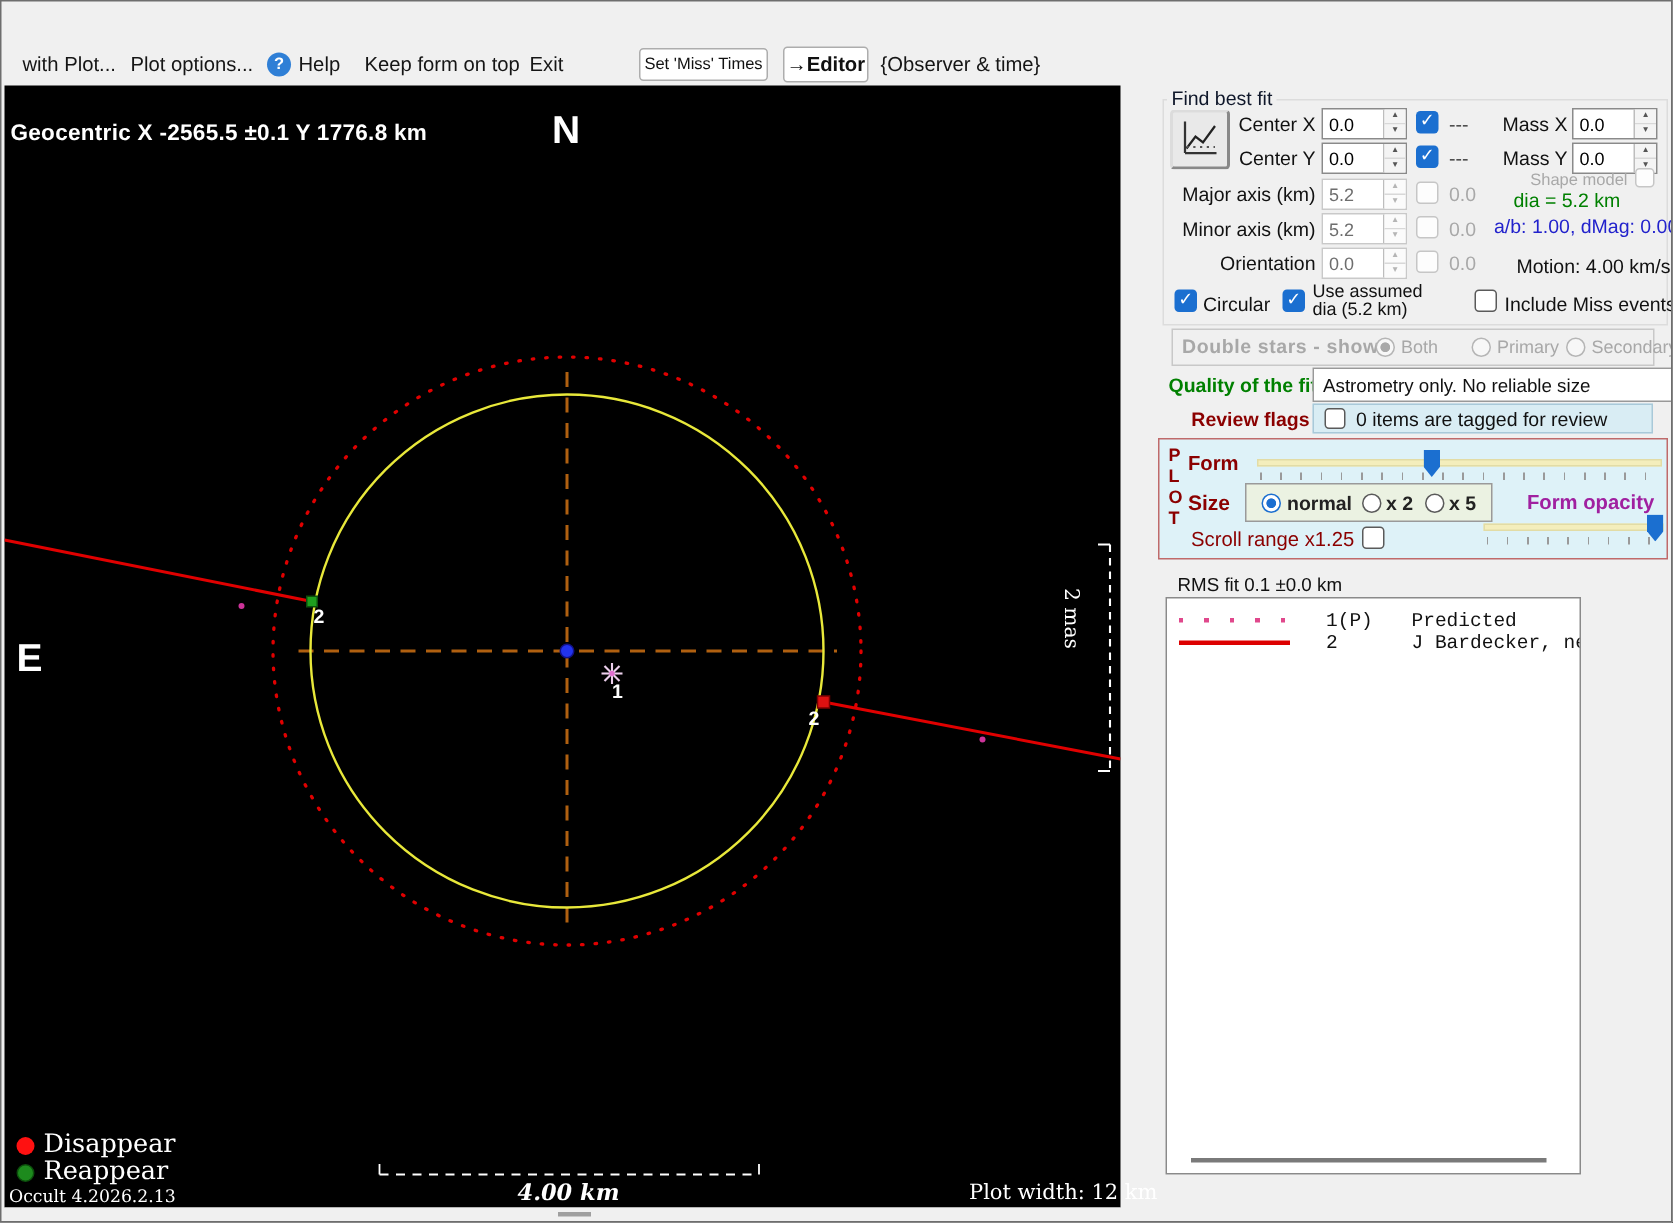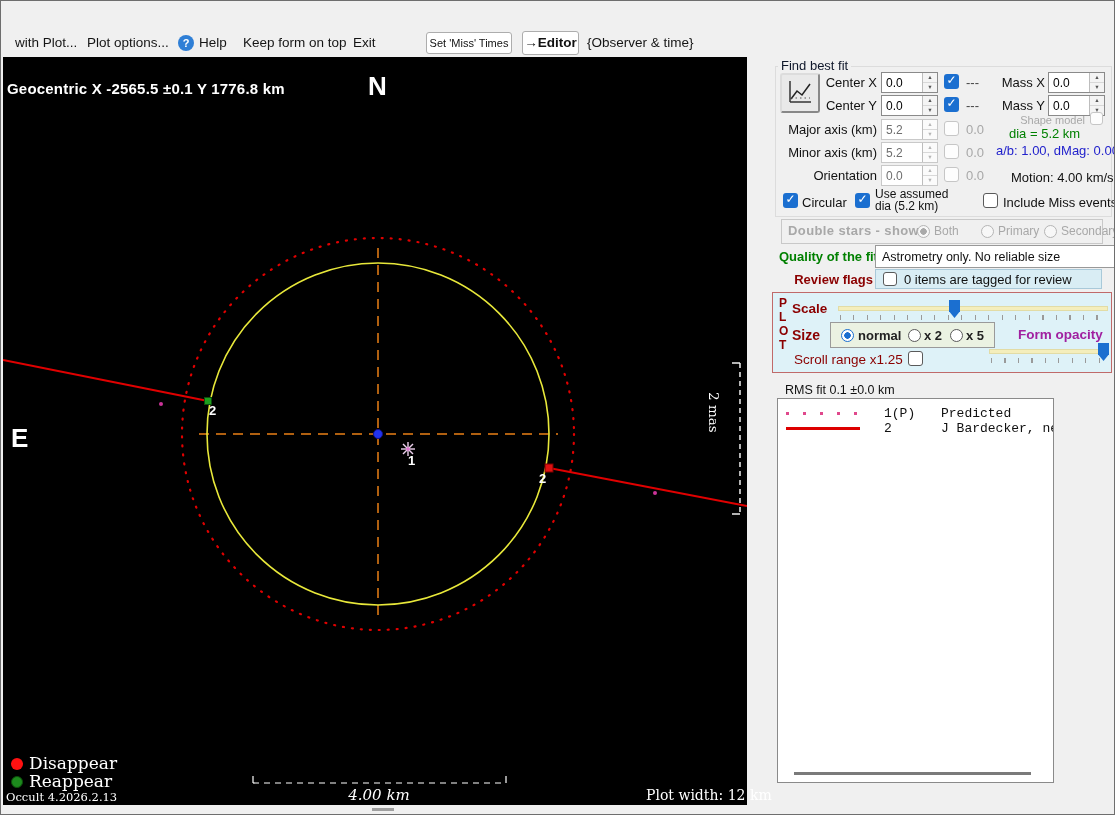--- a/index.html
+++ b/index.html
@@ -153,21 +153,21 @@
     <div class="ptxt pnum" style="left:206px; top:346px;">2</div>
     <div class="ptxt pnum" style="left:536px; top:414px;">2</div>
     <div class="ptxt pnum" style="left:405px; top:396px;">1</div>
     <div class="ptxt mas-label" style="left:703px; top:335px;">2 mas</div>
 
     <div class="legend-dot" style="left:8px; top:701px; background:#ff1111;"></div>
     <div class="ptxt pserif" style="left:26px; top:696px; font-size:17px;">Disappear</div>
     <div class="legend-dot" style="left:8px; top:719px; background:#1d8a1d; border:1px solid #0c4f0c;"></div>
     <div class="ptxt pserif" style="left:26px; top:714px; font-size:17px;">Reappear</div>
     <div class="ptxt pserif" style="left:3px; top:733px; font-size:11.5px;">Occult 4.2026.2.13</div>
-    <div class="ptxt pserif" style="left:316px; top:729px; width:120px; text-align:center; font-size:15px; font-style:italic;">4.00 km</div>
+    <div class="ptxt pserif" style="left:316px; top:729px; width:120px; text-align:center; font-size:15px; font-style:italic;font-weight:bold;">4.00 km</div>
     <div class="ptxt pserif" style="left:643px; top:730px; font-size:14px;">Plot width: 12 km</div>
   </div>
 
   <div class="bottomstrip">
     <div class="bottomdash"></div>
   </div>
 
   <div class="right">
 
     <div class="group" style="left:4px; top:9px; width:337px; height:151px;"></div>
@@ -287,21 +287,21 @@
       <div class="cb unchecked" style="left:7px; top:2px; width:14px; height:14px;"></div>
       <div class="lbl" style="left:28px; top:2px;">0 items are tagged for review</div>
     </div>
 
     <div class="plotpanel" style="left:1px; top:235px; width:340px; height:81px;">
       <div class="lbl maroon" style="left:6px; top:3px; font-size:12px;">P</div>
       <div class="lbl maroon" style="left:6px; top:17px; font-size:12px;">L</div>
       <div class="lbl maroon" style="left:6px; top:31px; font-size:12px;">O</div>
       <div class="lbl maroon" style="left:6px; top:45px; font-size:12px;">T</div>
 
-      <div class="lbl maroon" style="left:19px; top:8px; font-size:13.5px;">Scale</div>
+      <div class="lbl maroon" style="left:19px; top:8px; font-size:13.5px;">Form</div>
       <div class="track" style="left:65px; top:13px; width:270px;"></div>
       <div class="thumb" style="left:176px; top:7px;"></div>
       <div class="ticks" style="left:67px; top:22px; width:266px;"></div>
 
       <div class="lbl maroon" style="left:19px; top:34px; font-size:14px;">Size</div>
       <div class="sizebox" style="left:57px; top:29px; width:165px; height:26px;">
         <div class="radio sel" style="left:10px; top:6px;"></div>
         <div class="lbl" style="left:27px; top:5px; font-weight:bold; color:#222;">normal</div>
         <div class="radio off" style="left:77px; top:6px;"></div>
         <div class="lbl" style="left:93px; top:5px; font-weight:bold; color:#222;">x 2</div>

